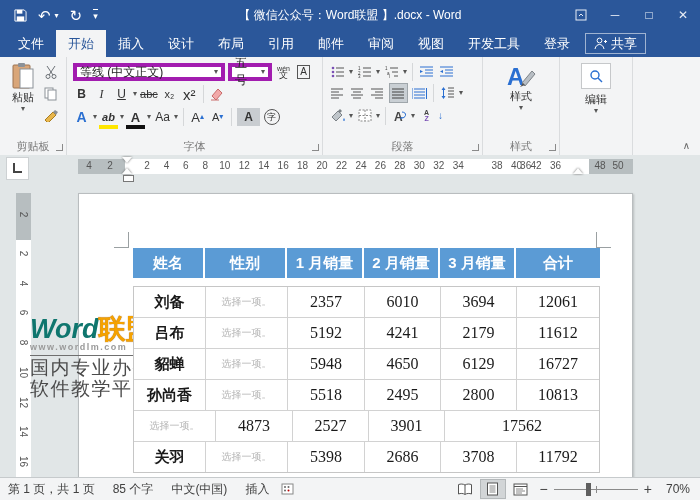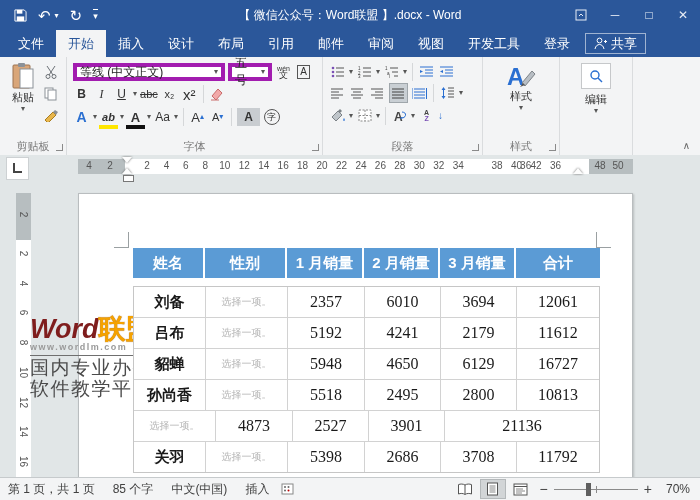--- a/index.html
+++ b/index.html
@@ -72,21 +72,21 @@
   .docarea{position:absolute;top:182px;left:0;right:0;height:296px;background:#e1e6e7;overflow:hidden;}
   .vruler{position:absolute;left:16px;top:11px;width:15px;height:285px;background:#fff;}
   .vr-gray{position:absolute;top:0;left:0;right:0;height:47px;background:#b7bec0;}
   .vnum{position:absolute;left:0;width:15px;text-align:center;font-size:10px;color:#555;transform:rotate(90deg);}
   .page{position:absolute;left:78px;top:11px;width:555px;height:285px;background:#fff;border:1px solid #b9bdbf;box-shadow:1px 1px 2px rgba(0,0,0,.18);box-sizing:border-box;}
   .cmark{position:absolute;width:14px;height:15px;}
   .cmark.l{left:114px;top:50px;border-right:1px solid #9aa0a2;border-bottom:1px solid #9aa0a2;}
   .cmark.r{left:596px;top:50px;border-left:1px solid #9aa0a2;border-bottom:1px solid #9aa0a2;}
   .watermark{position:absolute;left:30px;top:134px;width:125px;z-index:1;}
   .wm-brand{font-size:27px;font-weight:bold;line-height:26px;letter-spacing:0;}
-  .wm-en{color:#7f1d1d;font-style:italic;}
+  .wm-en{color:#0f766e;font-style:italic;}
   .wm-cn{color:#f5a200;text-shadow:0 0 1px #96560a;}
   .wm-url{font-size:9px;font-weight:bold;color:#9a9a9a;letter-spacing:1.5px;}
   .wm-line{border-top:1px solid #6f6f6f;margin:3px 0 1px;width:118px;}
   .wm-tag{font-size:19px;color:#4b4b4b;letter-spacing:1.5px;line-height:21px;white-space:nowrap;}
   .dtable{position:absolute;left:133px;top:66px;width:467px;z-index:2;}
   .thead{display:flex;height:30px;margin-bottom:8px;}
   .hcell{background:#5b9bd5;color:#fff;font-weight:bold;font-size:15px;display:flex;align-items:center;justify-content:center;margin-right:2px;box-sizing:border-box;}
   .hcell:last-child{margin-right:0;flex:1;}
   .tbody{border:1px solid #c6c6c6;background:#fff;}
   .trow{display:flex;height:30px;border-bottom:1px solid #d2d2d2;}
@@ -540,21 +540,21 @@
             <div class="tcell c-vl" style="width: 77px;">5518</div>
             <div class="tcell c-vl" style="width: 76px;">2495</div>
             <div class="tcell c-vl" style="width: 76px;">2800</div>
             <div class="tcell c-vl" style="width: 84px;">10813</div>
           </div>
           <div class="trow">
             <div class="tcell c-sl" style="width: 82px;">选择一项。</div>
             <div class="tcell c-vl" style="width: 77px;">4873</div>
             <div class="tcell c-vl" style="width: 76px;">2527</div>
             <div class="tcell c-vl" style="width: 76px; text-align: center;">3901</div>
-            <div class="tcell c-vl" style="width: 84px;">21136</div>
+            <div class="tcell c-vl" style="width: 84px;">17562</div>
           </div>
           <div class="trow">
             <div class="tcell c-nm" style="width: 72px;">关羽</div>
             <div class="tcell c-sl" style="width: 82px;">选择一项。</div>
             <div class="tcell c-vl" style="width: 77px;">5398</div>
             <div class="tcell c-vl" style="width: 76px;">2686</div>
             <div class="tcell c-vl" style="width: 76px;">3708</div>
             <div class="tcell c-vl" style="width: 84px;">11792</div>
           </div>
         </div>

